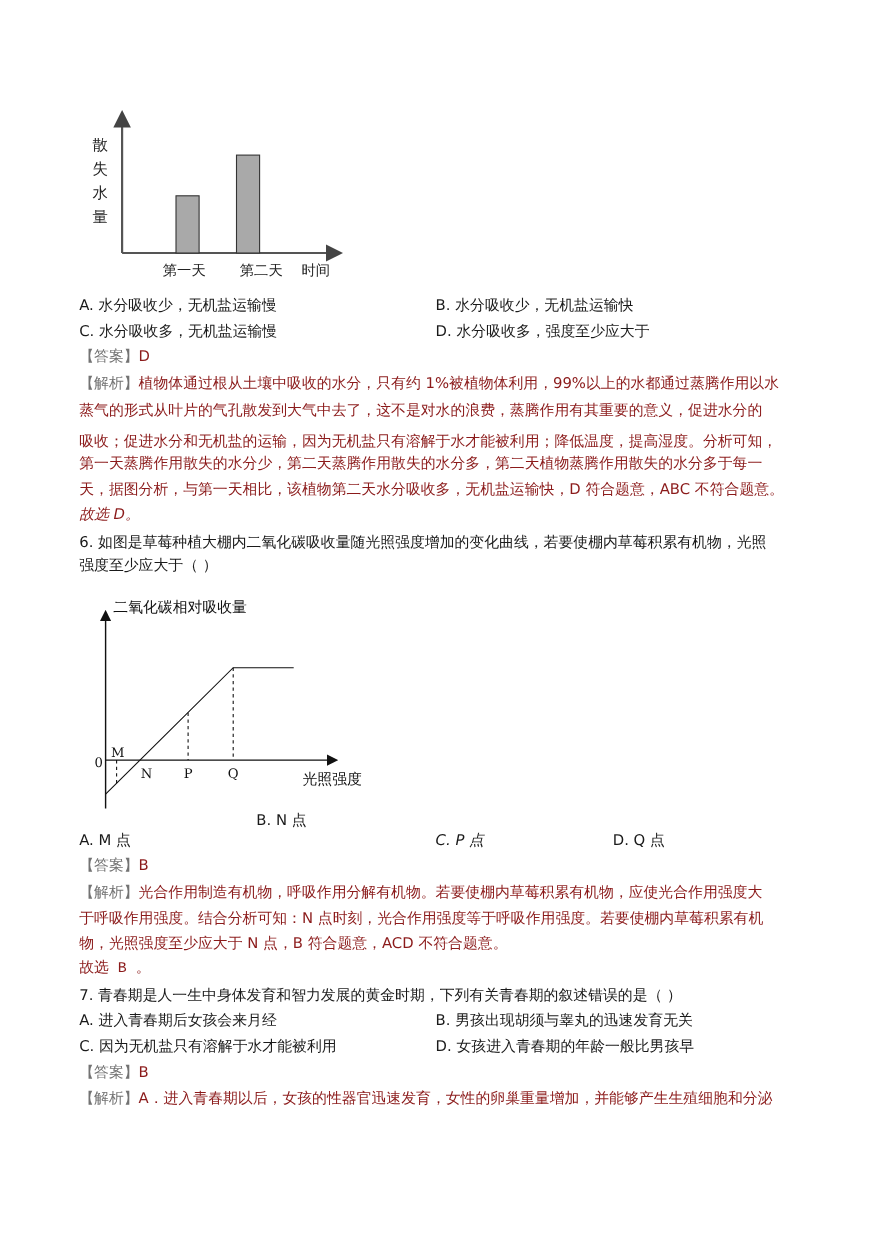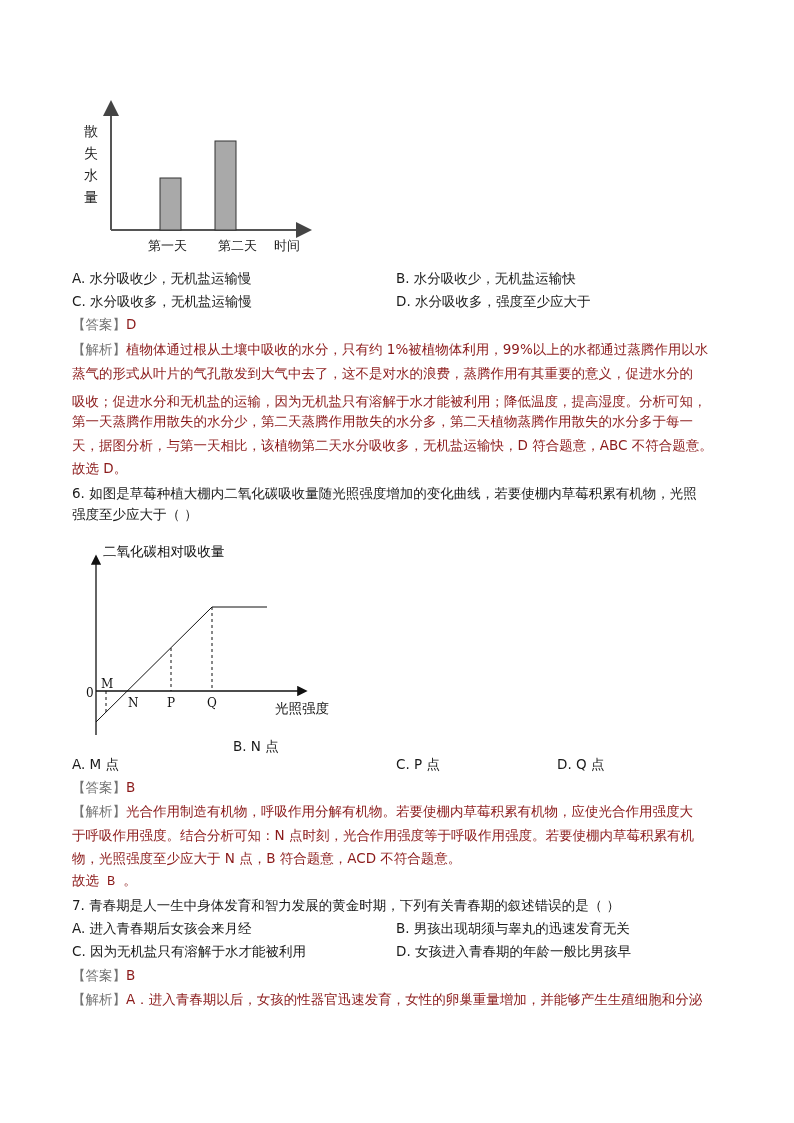--- a/index.html
+++ b/index.html
@@ -43,21 +43,21 @@
   <span class="tag">【答案】</span><span class="red">D</span>
 </div>
 
 <div class="line red" style="top:339px;">
   <span class="tag">【解析】</span><span>植物体通过根从土壤中吸收的水分，只有约 1%被植物体利用，99%以上的水都通过蒸腾作用以水</span>
 </div>
 <div class="line red" style="top:363px;">蒸气的形式从叶片的气孔散发到大气中去了，这不是对水的浪费，蒸腾作用有其重要的意义，促进水分的</div>
 <div class="line red" style="top:391px;">吸收；促进水分和无机盐的运输，因为无机盐只有溶解于水才能被利用；降低温度，提高湿度。分析可知，</div>
 <div class="line red" style="top:411px;">第一天蒸腾作用散失的水分少，第二天蒸腾作用散失的水分多，第二天植物蒸腾作用散失的水分多于每一</div>
 <div class="line red" style="top:435px;">天，据图分析，与第一天相比，该植物第二天水分吸收多，无机盐运输快，D 符合题意，ABC 不符合题意。</div>
-<div class="line red" style="top:458px;">故选 D。</div>
+<div class="line red" style="top:458px;font-style:italic;">故选 D。</div>
 
 <div class="line" style="top:483px;">6. 如图是草莓种植大棚内二氧化碳吸收量随光照强度增加的变化曲线，若要使棚内草莓积累有机物，光照</div>
 <div class="line" style="top:504px;">强度至少应大于（      ）</div>
 
 <svg style="position:absolute;left:70px;top:535px;" width="280" height="210" viewBox="70 535 280 210">
   <defs>
     <marker id="arr2" markerWidth="8" markerHeight="8" refX="6" refY="4" orient="auto">
       <path d="M0,0 L8,4 L0,8 Z" fill="#111"></path>
     </marker>
   </defs>
@@ -71,21 +71,21 @@
   <text x="275" y="713" font-size="13.5" fill="#111">光照强度</text>
   <text class="serif" x="86" y="697" font-size="12" fill="#111">0</text>
   <text class="serif" x="101" y="688" font-size="12" fill="#111">M</text>
   <text class="serif" x="128" y="707" font-size="12" fill="#111">N</text>
   <text class="serif" x="167" y="707" font-size="12" fill="#111">P</text>
   <text class="serif" x="207" y="707" font-size="12" fill="#111">Q</text>
 </svg>
 
 <div class="opt" style="left:72px;top:754px;">A. M 点</div>
 <div class="opt" style="left:233px;top:736px;">B. N 点</div>
-<div class="opt" style="left:396px;top:754px;">C. P 点</div>
+<div class="opt" style="left:396px;top:754px;font-style:italic;">C. P 点</div>
 <div class="opt" style="left:557px;top:754px;">D. Q 点</div>
 
 <div class="line" style="top:777px;">
   <span class="tag">【答案】</span><span class="red">B</span>
 </div>
 <div class="line red" style="top:801px;">
   <span class="tag">【解析】</span><span>光合作用制造有机物，呼吸作用分解有机物。若要使棚内草莓积累有机物，应使光合作用强度大</span>
 </div>
 <div class="line red" style="top:825px;">于呼吸作用强度。结合分析可知：N 点时刻，光合作用强度等于呼吸作用强度。若要使棚内草莓积累有机</div>
 <div class="line red" style="top:848px;">物，光照强度至少应大于 N 点，B 符合题意，ACD 不符合题意。</div>

